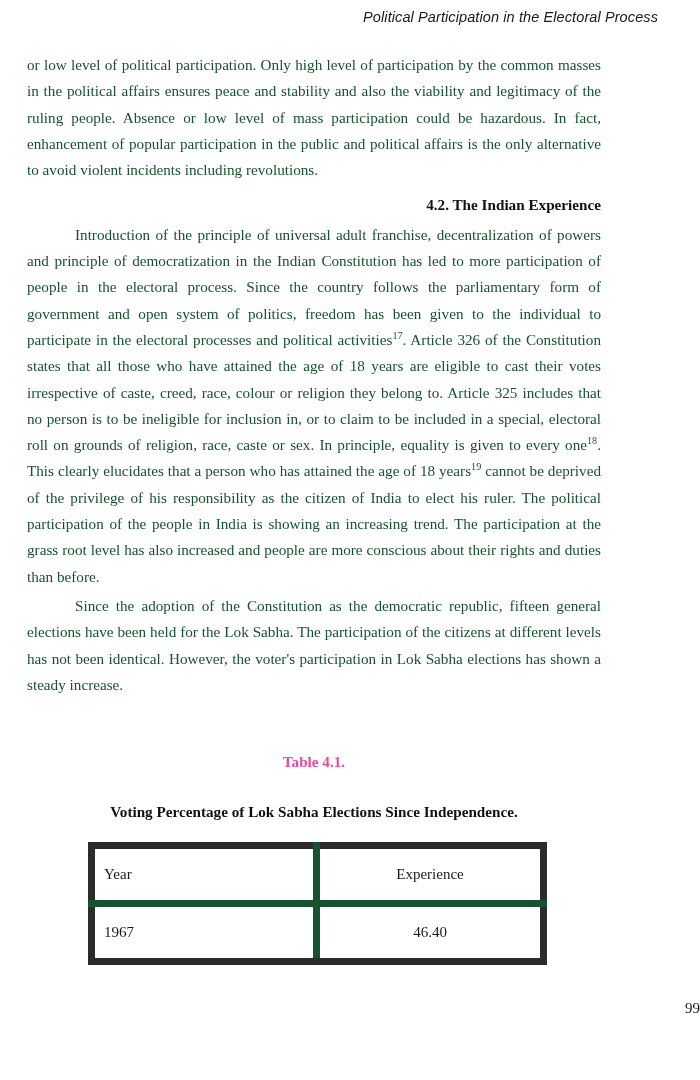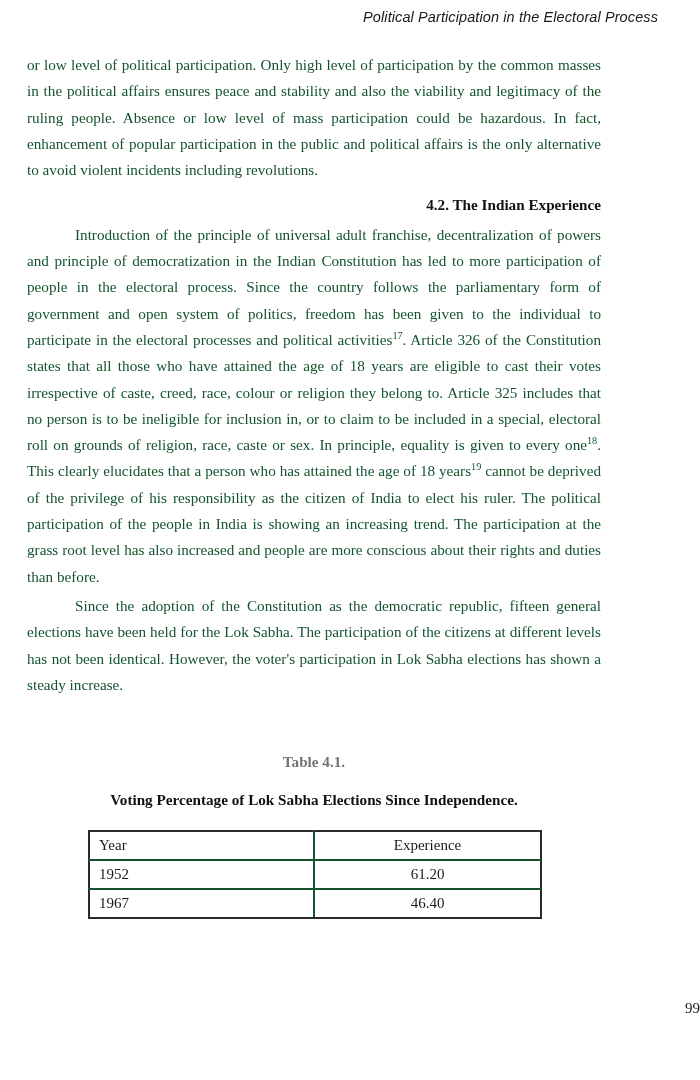--- a/index.html
+++ b/index.html
@@ -86,25 +86,25 @@
     width: 574px;
     top: 752px;
   }
 
   .table-number {
     margin: 0;
     text-align: center;
     font-size: 15.2px;
     font-weight: bold;
     line-height: 20px;
-    color: #737373;
+    color: #ec4899;
   }
 
   .table-title {
-    margin: 0;
+    margin: 12px;
     padding-top: 18px;
     text-align: center;
     font-size: 15.2px;
     font-weight: bold;
     line-height: 20px;
     color: #111;
   }
 
   table.data-table {
     margin: 20px 0 0 61px;
@@ -112,25 +112,25 @@
     border-collapse: collapse;
     table-layout: fixed;
     border: 1px solid #2b2b2b;
   }
 
   table.data-table col.col-year { width: 225px; }
   table.data-table col.col-pct  { width: 227px; }
 
   table.data-table th,
   table.data-table td {
-    border: 2px solid #14532d;
+    border: 7px solid #14532d;
     font-size: 15px;
     font-weight: normal;
     height: 27px;
-    padding: 0 9px;
+    padding: 12px 9px;
     color: #1a1a1a;
     line-height: 27px;
     box-sizing: border-box;
   }
 
   table.data-table th.year-head,
   table.data-table td.year-cell {
     text-align: left;
   }
   table.data-table th.pct-head,
@@ -194,24 +194,20 @@
         <col class="col-pct">
       </colgroup>
       <thead>
         <tr>
           <th class="year-head">Year</th>
           <th class="pct-head">Experience</th>
         </tr>
       </thead>
       <tbody>
         <tr>
-          <td class="year-cell">1952</td>
-          <td class="pct-cell">61.20</td>
-        </tr>
-        <tr>
           <td class="year-cell">1967</td>
           <td class="pct-cell">46.40</td>
         </tr>
       </tbody>
     </table>
 
   </div>
 
   <div class="page-number">99</div>
 

